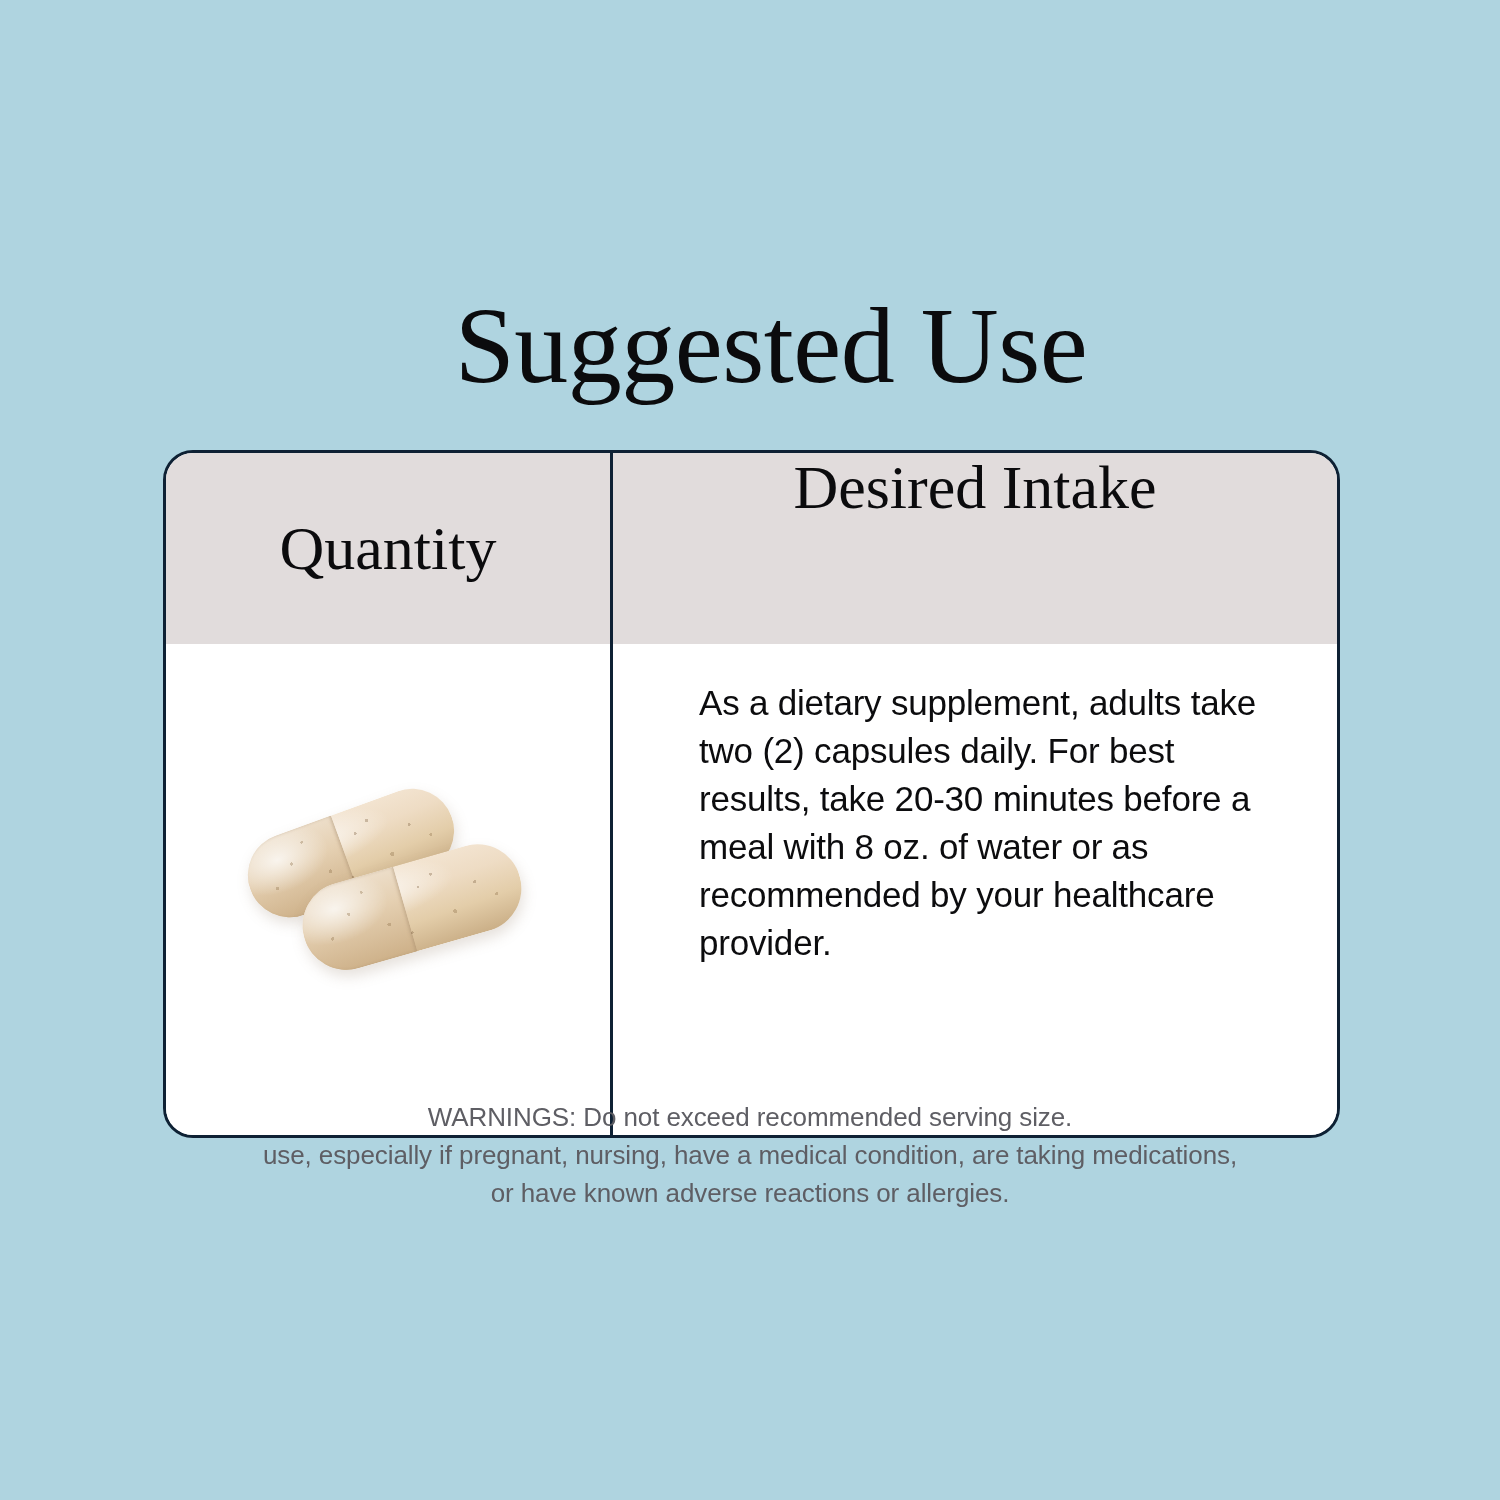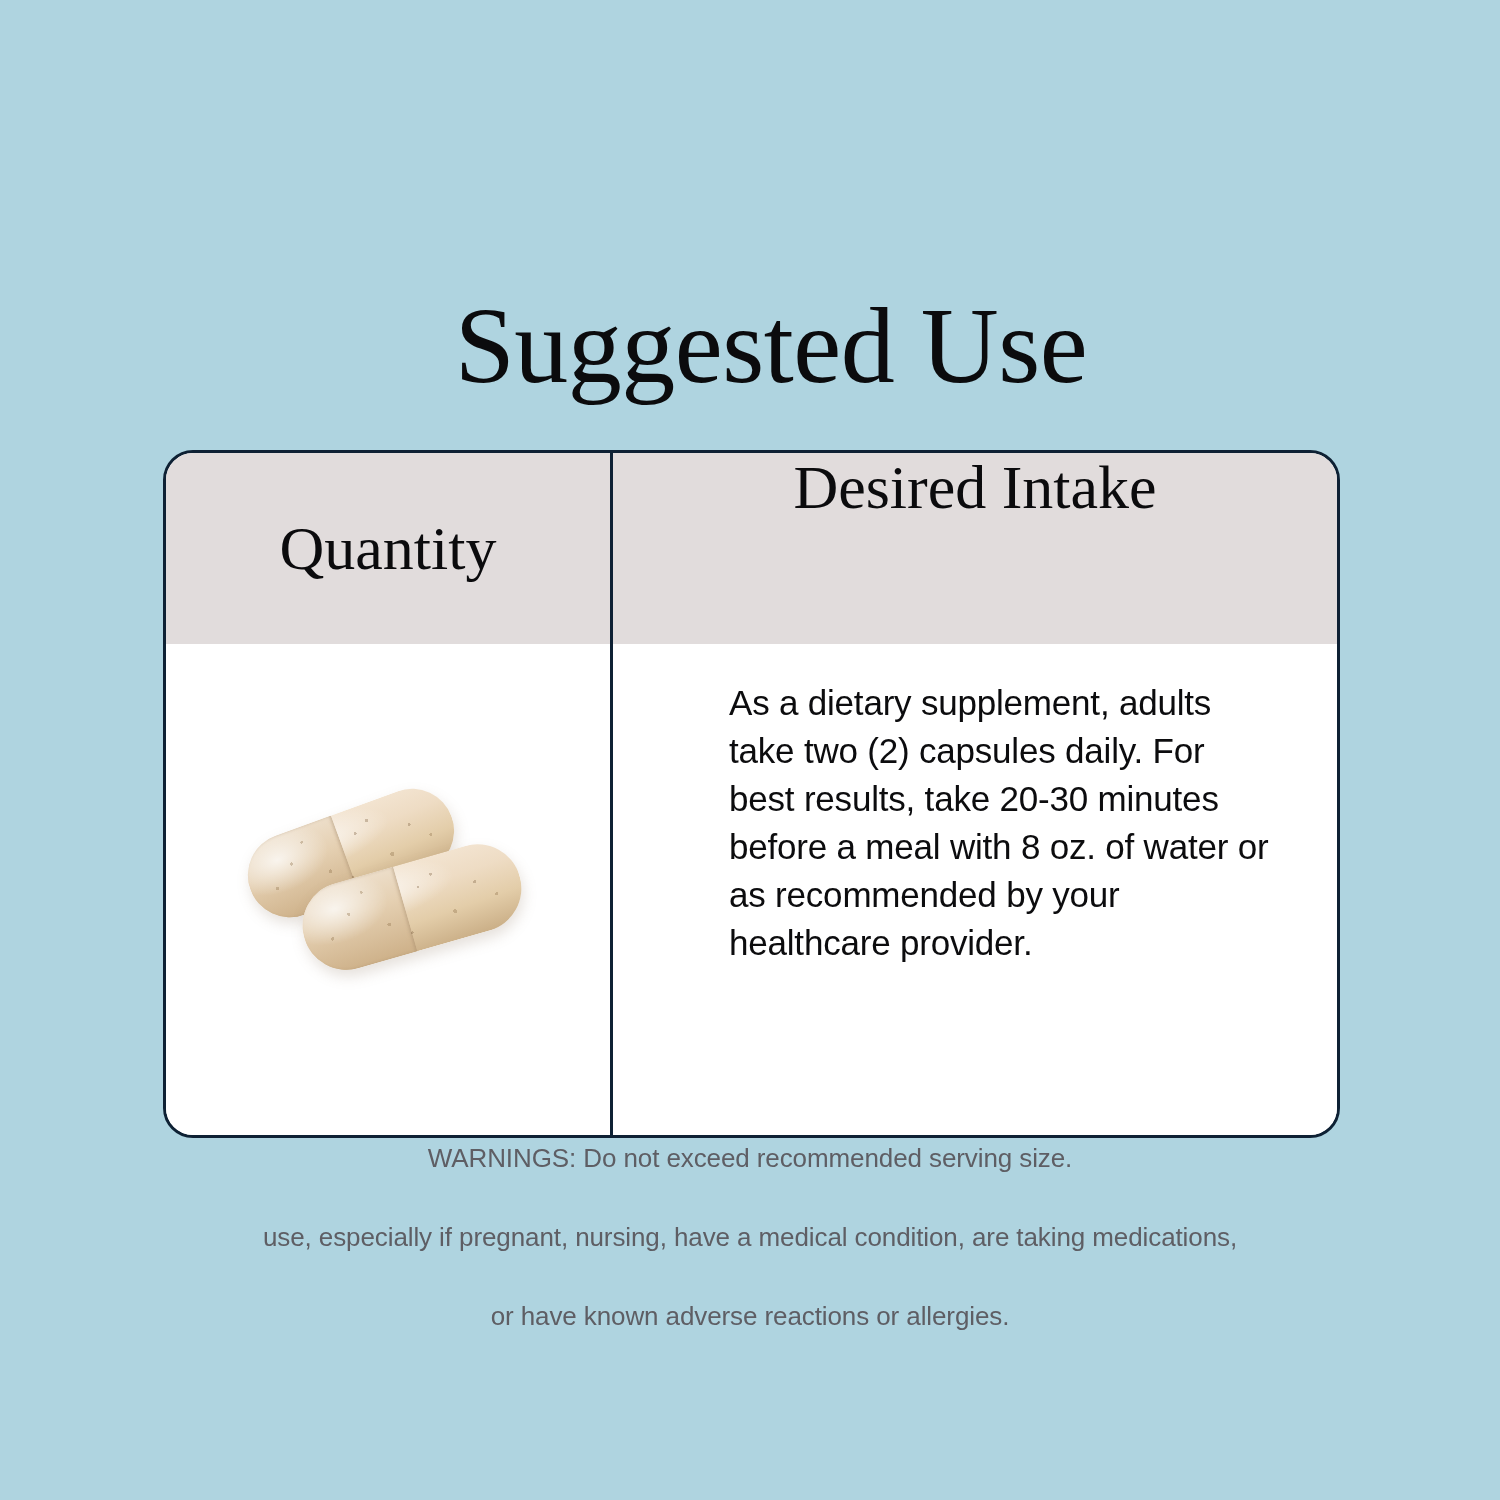--- a/index.html
+++ b/index.html
@@ -151,40 +151,40 @@
     transform: rotate(-16deg);
     z-index: 2;
   }
 
   
   .intake-text {
     font-family: "Liberation Sans", sans-serif;
     font-size: 35px;
     line-height: 48px;
     color: #0c0c0e;
-    padding-left: 116px;
+    padding-left: 86px;
     padding-right: 60px;
     max-width: 560px;
     letter-spacing: -0.2px;
   }
 
   
   .warnings {
     position: absolute;
     top: 1098px;
     left: 0;
     width: 1500px;
     text-align: center;
     font-family: "Liberation Sans", sans-serif;
     font-size: 26px;
     line-height: 38px;
     color: #5e5e64;
     letter-spacing: -0.1px;
   }
-  .warnings div { white-space: nowrap; margin-top: 41px; }
+  .warnings div { white-space: nowrap; }
 </style>
 </head>
 <body>
 
 <div class="page">
 
   <h1 class="page-title">Suggested Use</h1>
 
   <div class="table-card">
 

